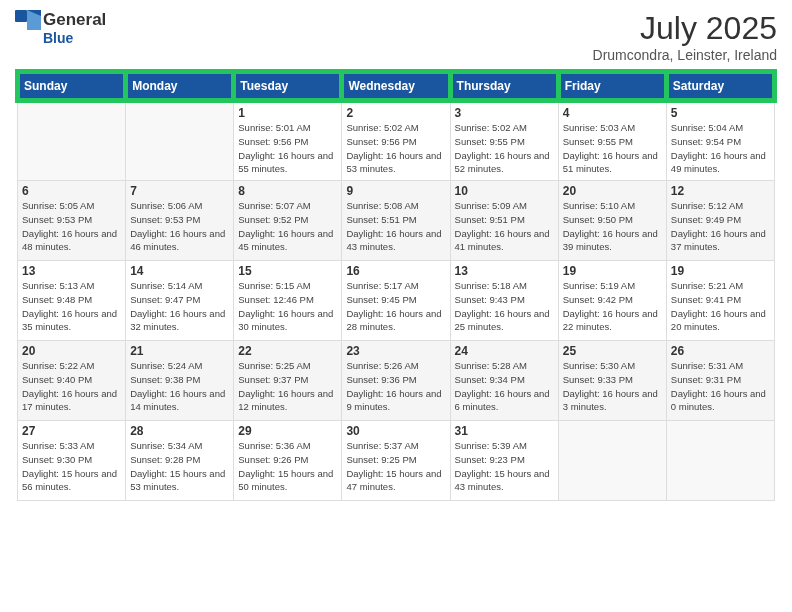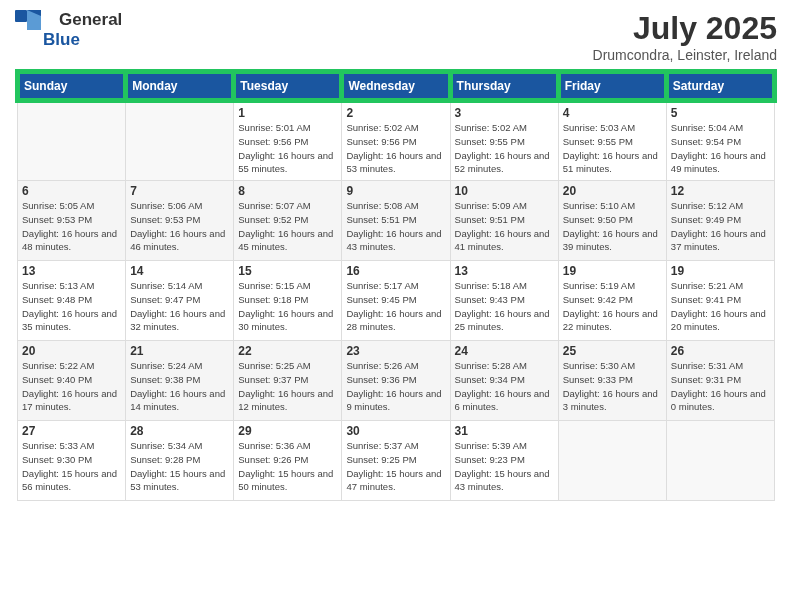--- a/index.html
+++ b/index.html
@@ -23,29 +23,29 @@
       margin-bottom: 6px;
     }
     .logo {
       display: flex;
       flex-direction: column;
       align-items: flex-start;
     }
     .logo-row {
       display: flex;
       align-items: center;
-      gap: 18px;
+      gap: 2px;
     }
     .title-block {
       text-align: right;
     }
     .month-title {
       font-size: 32px;
       color: #333;
-      font-weight: bold;
+      font-weight: normal;
     }
     .location {
       font-size: 14px;
       color: #555;
       padding-left: 40px;
     }
     .calendar {
       width: 100%;
       border-collapse: collapse;
       border: 1px solid #ccc;
@@ -93,21 +93,21 @@
   <div class="header">
     <div class="logo">
       <div class="logo-row">
         <svg width="26" height="20" viewBox="0 0 26 20">
           <rect x="0" y="0" width="12" height="12" rx="1" fill="#1a56a0"></rect>
           <polygon points="12,0 26,0 26,20 12,20" fill="#5b9bd5"></polygon>
           <polygon points="12,0 26,6 26,0" fill="#1a56a0"></polygon>
         </svg>
         <span style="font-size:17px;font-weight:bold;color:#333;">General</span>
       </div>
-      <span style="font-size:17px;font-weight:bold;color:#1a56a0;margin-left:28px;">Blue</span>
+      <span style="font-size:14px;font-weight:bold;color:#1a56a0;margin-left:28px;">Blue</span>
     </div>
     <div class="title-block">
       <div class="month-title">July 2025</div>
       <div class="location">Drumcondra, Leinster, Ireland</div>
     </div>
   </div>
 
   <table class="calendar">
     <thead>
       <tr>
@@ -222,21 +222,21 @@
           <td>
             <span class="day-num">14</span>
             <div class="day-detail">Sunrise: 5:14 AM
 Sunset: 9:47 PM
 Daylight: 16 hours
 and 32 minutes.</div>
           </td>
           <td>
             <span class="day-num">15</span>
             <div class="day-detail">Sunrise: 5:15 AM
-Sunset: 9:18 PM
+Sunset: 12:46 PM
 Daylight: 16 hours
 and 30 minutes.</div>
           </td>
           <td>
             <span class="day-num">16</span>
             <div class="day-detail">Sunrise: 5:17 AM
 Sunset: 9:45 PM
 Daylight: 16 hours
 and 28 minutes.</div>
           </td>

